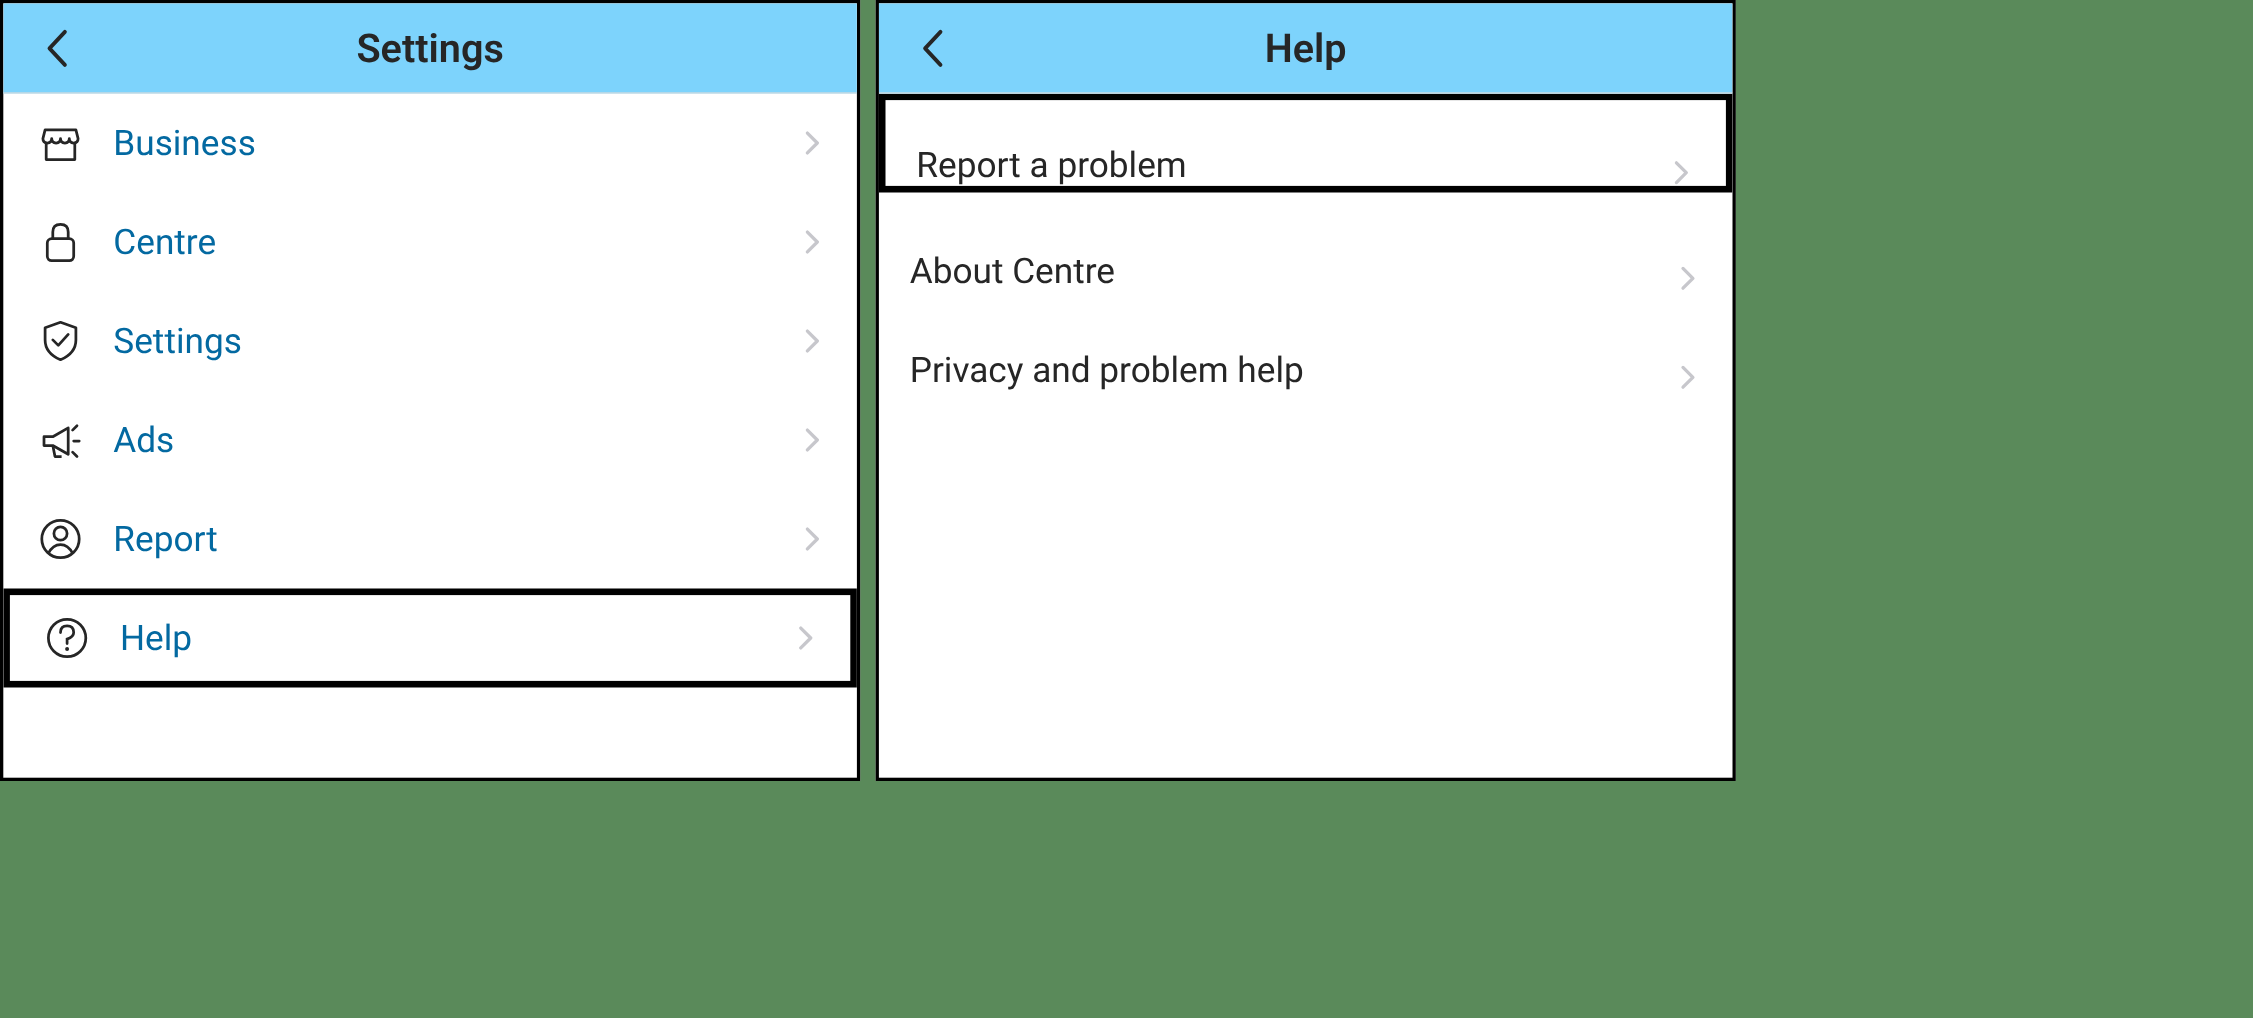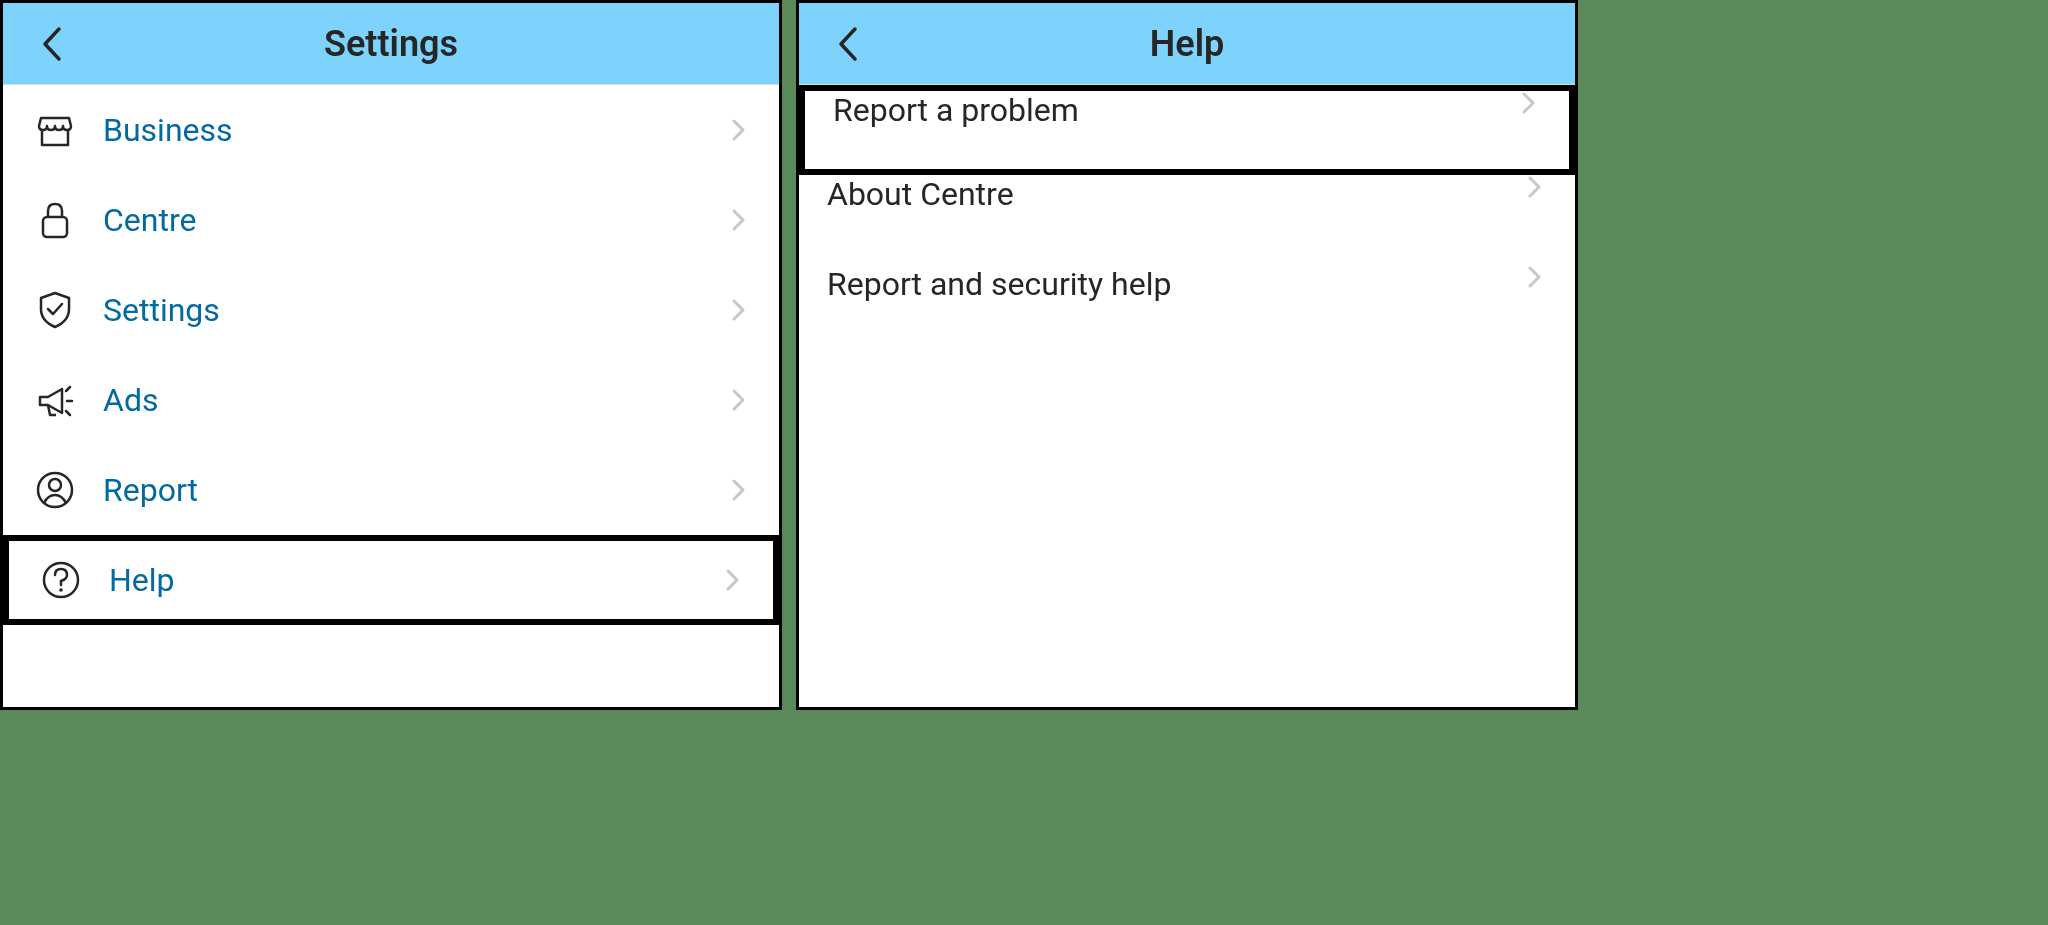--- a/index.html
+++ b/index.html
@@ -94,21 +94,21 @@
     .chevron {
       width: 24px;
       height: 24px;
       display: flex;
       align-items: center;
       justify-content: center;
       flex-shrink: 0;
     }
     .help-list-item {
       display: flex;
-      align-items: flex-start;
+      align-items: flex-end;
       height: 90px;
       padding: 0 28px;
       cursor: pointer;
       gap: 41px;
     }
     .help-list-item.highlighted {
       border: 6px solid #000000;
     }
     .help-item-label {
       font-size: 32px;
@@ -253,21 +253,21 @@
       <div class="help-list-item">
         <div class="help-item-label">About Centre</div>
         <div class="chevron">
           <svg width="14" height="22" viewBox="0 0 14 22">
               <path d="M 2 2 L 11 11 L 2 20" stroke="#c7c7cc" stroke-width="3" fill="none" stroke-linecap="round" stroke-linejoin="round"></path>
             </svg>
         </div>
       </div>
 
       <div class="help-list-item">
-        <div class="help-item-label">Report and security help</div>
+        <div class="help-item-label">Privacy and problem help</div>
         <div class="chevron">
           <svg width="14" height="22" viewBox="0 0 14 22">
               <path d="M 2 2 L 11 11 L 2 20" stroke="#c7c7cc" stroke-width="3" fill="none" stroke-linecap="round" stroke-linejoin="round"></path>
             </svg>
         </div>
       </div>
 
     </div>
   </div>
 </div>

